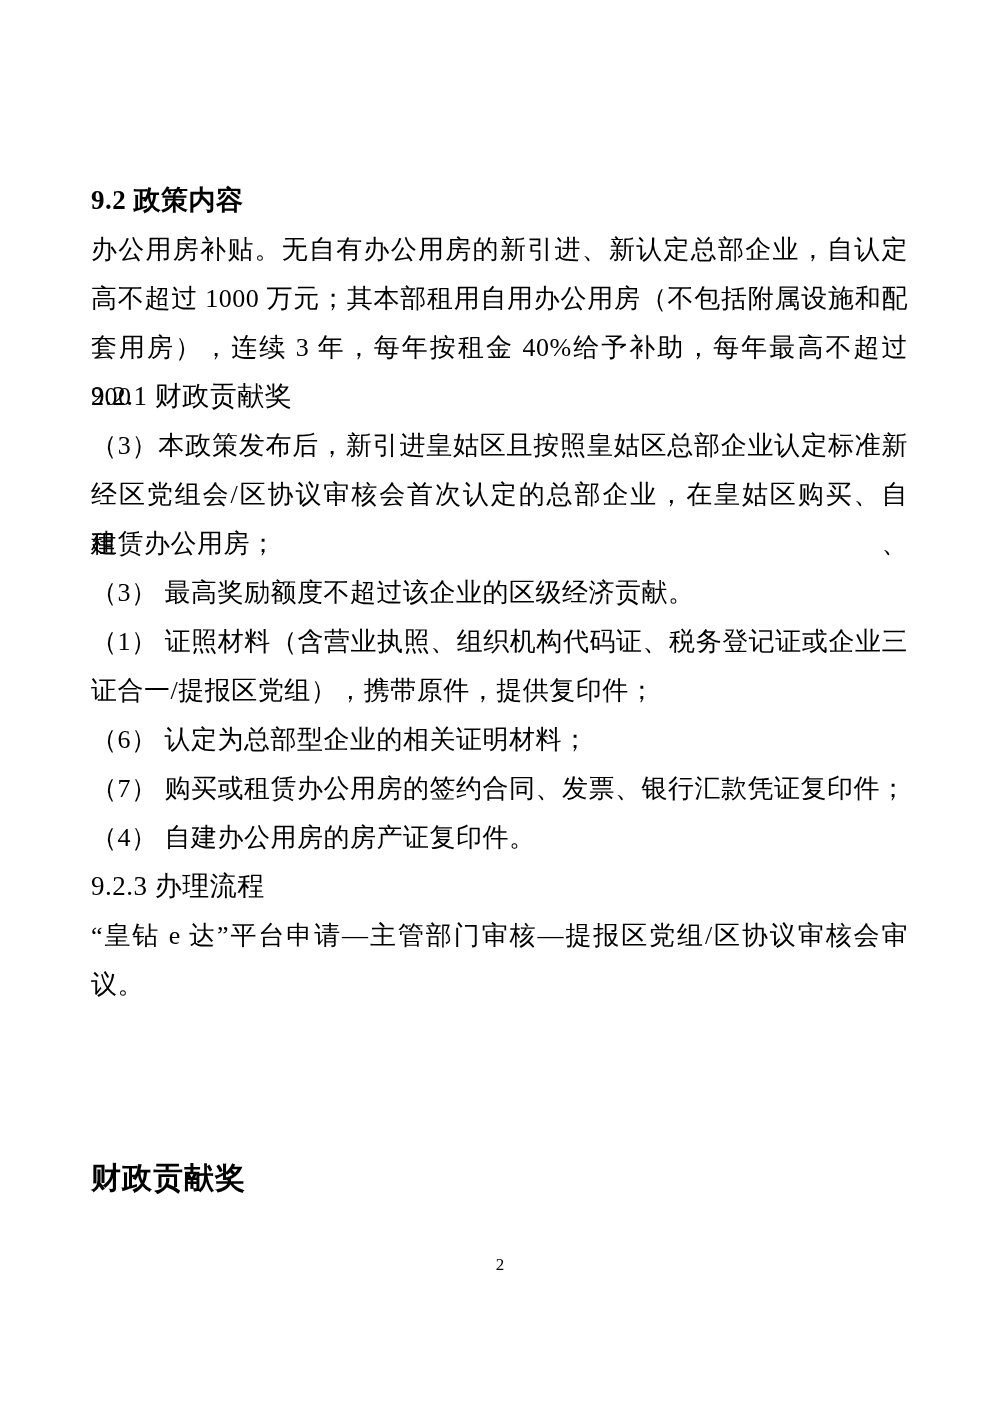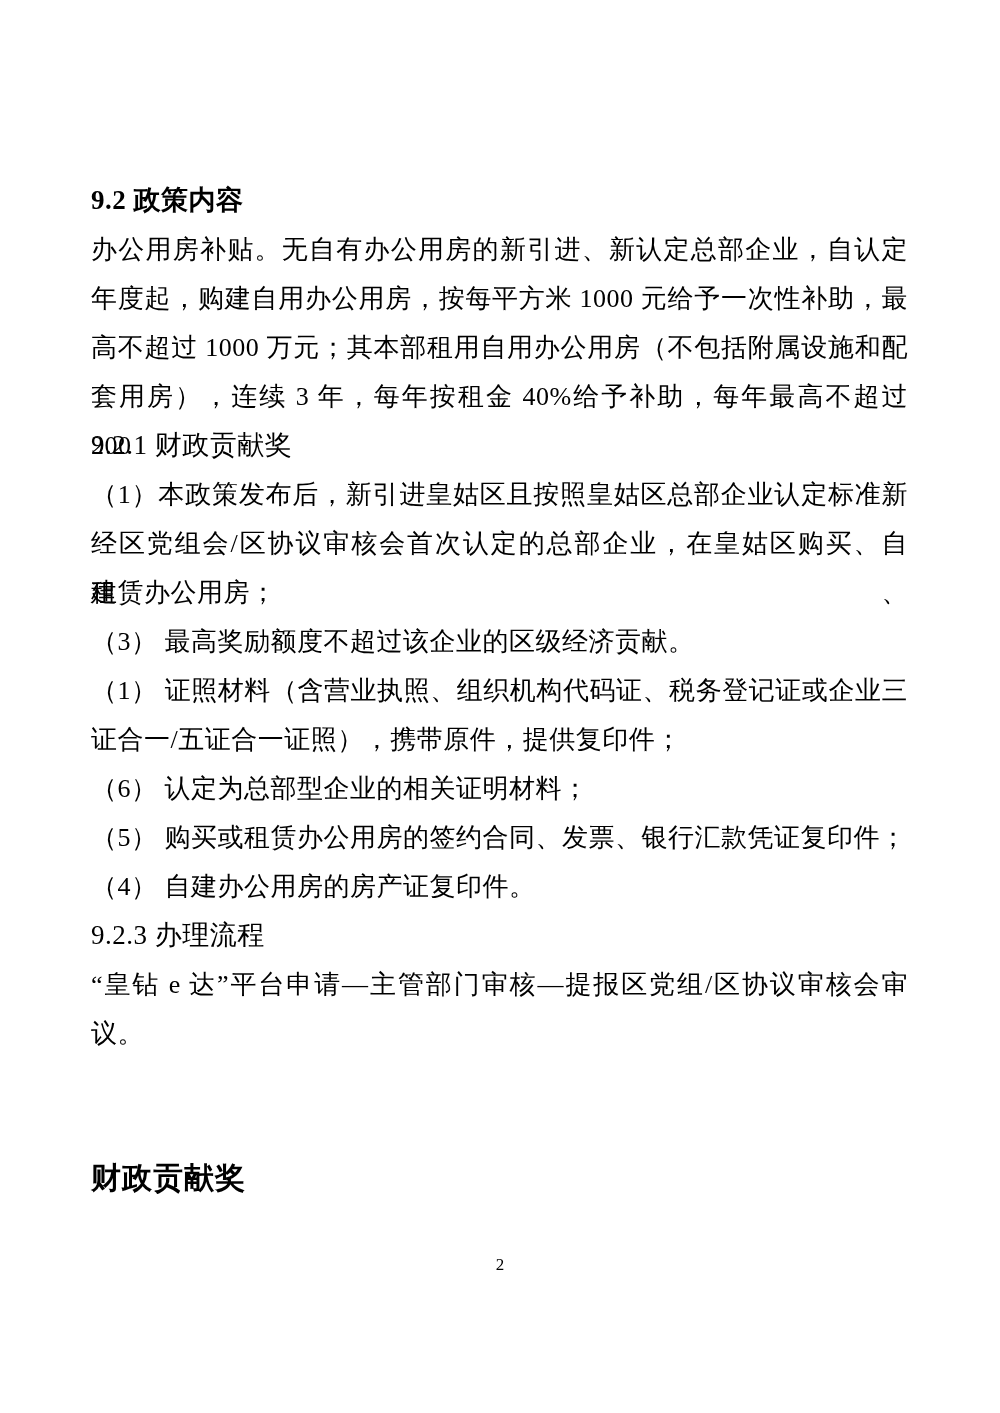--- a/index.html
+++ b/index.html
@@ -70,36 +70,35 @@
 </head>
 <body>
 
 <div class="page">
 
   <div class="doc-body">
 
     <div class="row h1">9.2 政策内容</div>
 
     <div class="row j">办公用房补贴。无自有办公用房的新引进、新认定总部企业，自认定</div>
-    <div class="row j">年度起，购建自用办公用房，按每平方米 1000 元给予一次性补助，最</div>
     <div class="row j">高不超过 1000 万元；其本部租用自用办公用房（不包括附属设施和配</div>
     <div class="row j">套用房），连续 3 年，每年按租金 40%给予补助，每年最高不超过 200</div>
 
     <div class="row h2">9.2.1 财政贡献奖</div>
 
-    <div class="row j">（1）本政策发布后，新引进皇姑区且按照皇姑区总部企业认定标准新</div>
+    <div class="row j">（3）本政策发布后，新引进皇姑区且按照皇姑区总部企业认定标准新</div>
     <div class="row j">经区党组会/区协议审核会首次认定的总部企业，在皇姑区购买、自建、</div>
     <div class="row">租赁办公用房；</div>
     <div class="row">（3） 最高奖励额度不超过该企业的区级经济贡献。</div>
 
 
     <div class="row j">（1） 证照材料（含营业执照、组织机构代码证、税务登记证或企业三</div>
-    <div class="row">证合一/五证合一证照），携带原件，提供复印件；</div>
+    <div class="row">证合一/提报区党组），携带原件，提供复印件；</div>
     <div class="row">（6） 认定为总部型企业的相关证明材料；</div>
-    <div class="row">（5） 购买或租赁办公用房的签约合同、发票、银行汇款凭证复印件；</div>
+    <div class="row">（7） 购买或租赁办公用房的签约合同、发票、银行汇款凭证复印件；</div>
     <div class="row">（4） 自建办公用房的房产证复印件。</div>
 
     <div class="row h2">9.2.3 办理流程</div>
 
     <div class="row j">“皇钻 e 达”平台申请—主管部门审核—提报区党组/区协议审核会审</div>
     <div class="row">议。</div>
 
   </div>
 
   <div class="chapter-heading">财政贡献奖</div>

